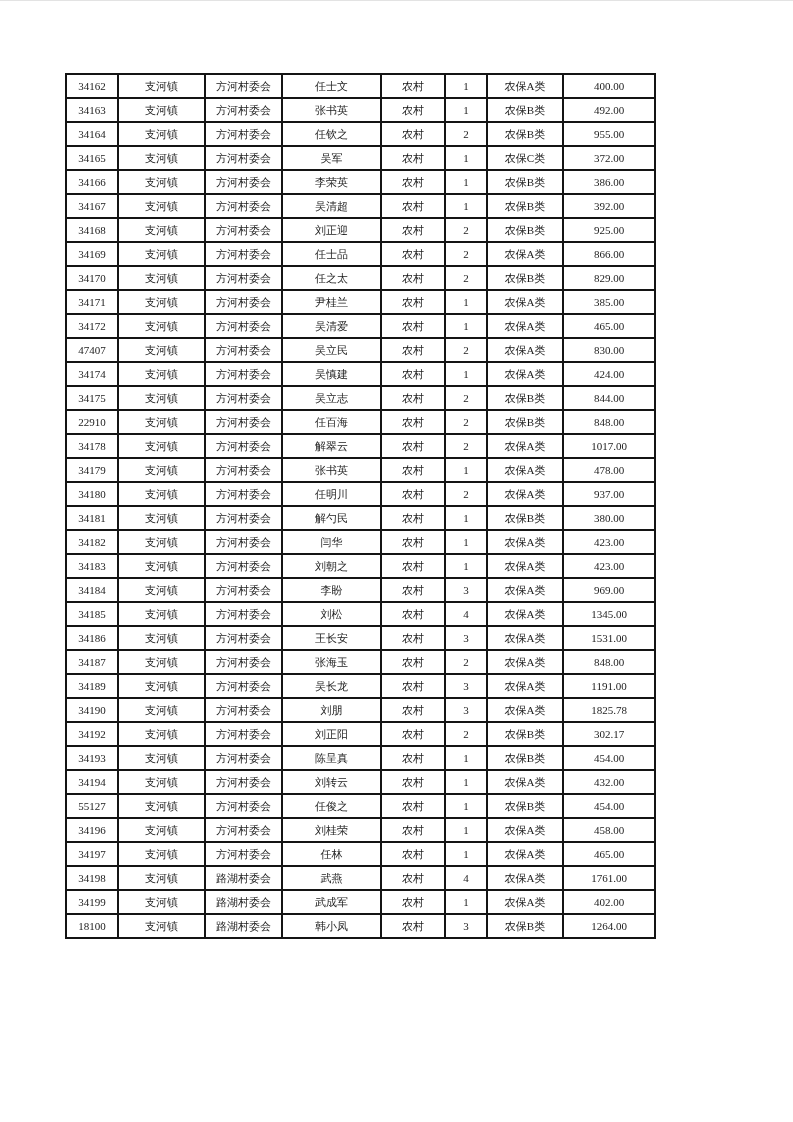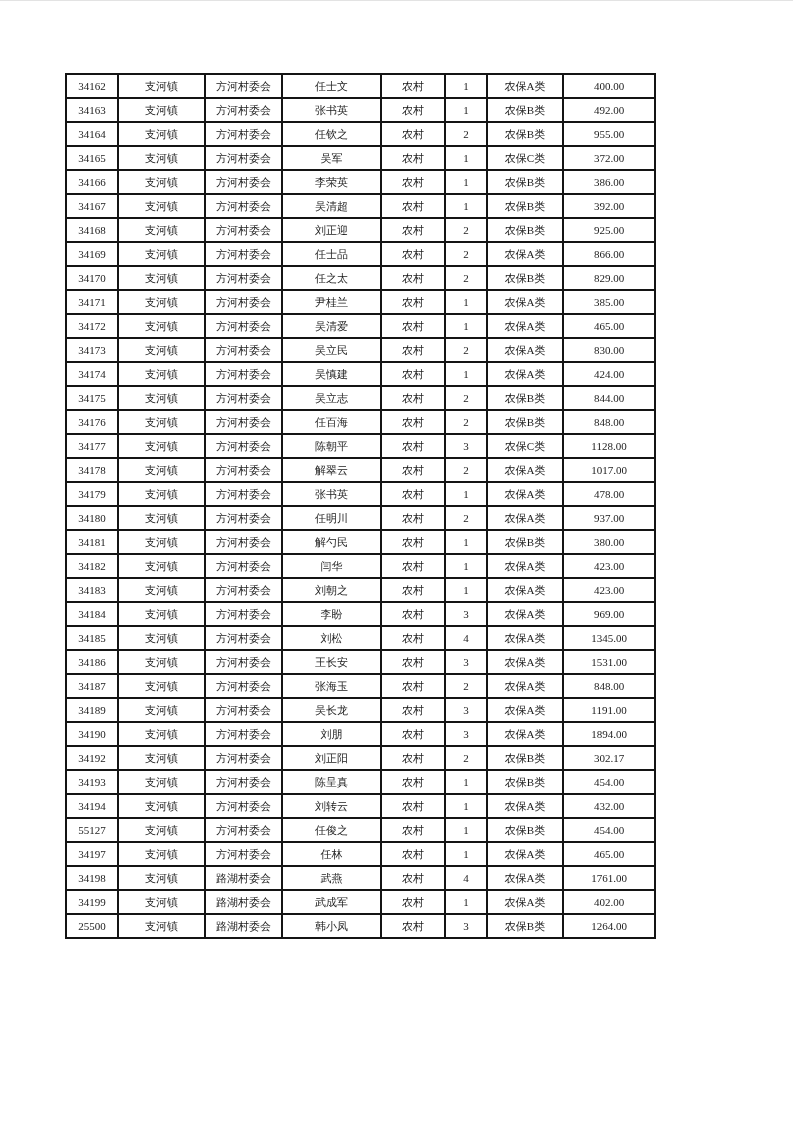--- a/index.html
+++ b/index.html
@@ -175,21 +175,21 @@
           <td>34172</td>
           <td>支河镇</td>
           <td>方河村委会</td>
           <td>吴清爱</td>
           <td>农村</td>
           <td>1</td>
           <td>农保A类</td>
           <td>465.00</td>
         </tr>
         <tr>
-          <td>34173</td>
+          <td>47407</td>
           <td>支河镇</td>
           <td>方河村委会</td>
           <td>吴立民</td>
           <td>农村</td>
           <td>2</td>
           <td>农保A类</td>
           <td>830.00</td>
         </tr>
         <tr>
           <td>34174</td>
@@ -205,158 +205,148 @@
           <td>34175</td>
           <td>支河镇</td>
           <td>方河村委会</td>
           <td>吴立志</td>
           <td>农村</td>
           <td>2</td>
           <td>农保B类</td>
           <td>844.00</td>
         </tr>
         <tr>
-          <td>34176</td>
+          <td>22910</td>
           <td>支河镇</td>
           <td>方河村委会</td>
           <td>任百海</td>
           <td>农村</td>
           <td>2</td>
           <td>农保B类</td>
           <td>848.00</td>
         </tr>
         <tr>
-          <td>34177</td>
-          <td>支河镇</td>
-          <td>方河村委会</td>
-          <td>陈朝平</td>
+          <td>34178</td>
+          <td>支河镇</td>
+          <td>方河村委会</td>
+          <td>解翠云</td>
+          <td>农村</td>
+          <td>2</td>
+          <td>农保A类</td>
+          <td>1017.00</td>
+        </tr>
+        <tr>
+          <td>34179</td>
+          <td>支河镇</td>
+          <td>方河村委会</td>
+          <td>张书英</td>
+          <td>农村</td>
+          <td>1</td>
+          <td>农保A类</td>
+          <td>478.00</td>
+        </tr>
+        <tr>
+          <td>34180</td>
+          <td>支河镇</td>
+          <td>方河村委会</td>
+          <td>任明川</td>
+          <td>农村</td>
+          <td>2</td>
+          <td>农保A类</td>
+          <td>937.00</td>
+        </tr>
+        <tr>
+          <td>34181</td>
+          <td>支河镇</td>
+          <td>方河村委会</td>
+          <td>解勺民</td>
+          <td>农村</td>
+          <td>1</td>
+          <td>农保B类</td>
+          <td>380.00</td>
+        </tr>
+        <tr>
+          <td>34182</td>
+          <td>支河镇</td>
+          <td>方河村委会</td>
+          <td>闫华</td>
+          <td>农村</td>
+          <td>1</td>
+          <td>农保A类</td>
+          <td>423.00</td>
+        </tr>
+        <tr>
+          <td>34183</td>
+          <td>支河镇</td>
+          <td>方河村委会</td>
+          <td>刘朝之</td>
+          <td>农村</td>
+          <td>1</td>
+          <td>农保A类</td>
+          <td>423.00</td>
+        </tr>
+        <tr>
+          <td>34184</td>
+          <td>支河镇</td>
+          <td>方河村委会</td>
+          <td>李盼</td>
           <td>农村</td>
           <td>3</td>
-          <td>农保C类</td>
-          <td>1128.00</td>
-        </tr>
-        <tr>
-          <td>34178</td>
-          <td>支河镇</td>
-          <td>方河村委会</td>
-          <td>解翠云</td>
-          <td>农村</td>
-          <td>2</td>
-          <td>农保A类</td>
-          <td>1017.00</td>
-        </tr>
-        <tr>
-          <td>34179</td>
-          <td>支河镇</td>
-          <td>方河村委会</td>
-          <td>张书英</td>
-          <td>农村</td>
-          <td>1</td>
-          <td>农保A类</td>
-          <td>478.00</td>
-        </tr>
-        <tr>
-          <td>34180</td>
-          <td>支河镇</td>
-          <td>方河村委会</td>
-          <td>任明川</td>
-          <td>农村</td>
-          <td>2</td>
-          <td>农保A类</td>
-          <td>937.00</td>
-        </tr>
-        <tr>
-          <td>34181</td>
-          <td>支河镇</td>
-          <td>方河村委会</td>
-          <td>解勺民</td>
-          <td>农村</td>
-          <td>1</td>
-          <td>农保B类</td>
-          <td>380.00</td>
-        </tr>
-        <tr>
-          <td>34182</td>
-          <td>支河镇</td>
-          <td>方河村委会</td>
-          <td>闫华</td>
-          <td>农村</td>
-          <td>1</td>
-          <td>农保A类</td>
-          <td>423.00</td>
-        </tr>
-        <tr>
-          <td>34183</td>
-          <td>支河镇</td>
-          <td>方河村委会</td>
-          <td>刘朝之</td>
-          <td>农村</td>
-          <td>1</td>
-          <td>农保A类</td>
-          <td>423.00</td>
-        </tr>
-        <tr>
-          <td>34184</td>
-          <td>支河镇</td>
-          <td>方河村委会</td>
-          <td>李盼</td>
+          <td>农保A类</td>
+          <td>969.00</td>
+        </tr>
+        <tr>
+          <td>34185</td>
+          <td>支河镇</td>
+          <td>方河村委会</td>
+          <td>刘松</td>
+          <td>农村</td>
+          <td>4</td>
+          <td>农保A类</td>
+          <td>1345.00</td>
+        </tr>
+        <tr>
+          <td>34186</td>
+          <td>支河镇</td>
+          <td>方河村委会</td>
+          <td>王长安</td>
           <td>农村</td>
           <td>3</td>
           <td>农保A类</td>
-          <td>969.00</td>
-        </tr>
-        <tr>
-          <td>34185</td>
-          <td>支河镇</td>
-          <td>方河村委会</td>
-          <td>刘松</td>
-          <td>农村</td>
-          <td>4</td>
-          <td>农保A类</td>
-          <td>1345.00</td>
-        </tr>
-        <tr>
-          <td>34186</td>
-          <td>支河镇</td>
-          <td>方河村委会</td>
-          <td>王长安</td>
+          <td>1531.00</td>
+        </tr>
+        <tr>
+          <td>34187</td>
+          <td>支河镇</td>
+          <td>方河村委会</td>
+          <td>张海玉</td>
+          <td>农村</td>
+          <td>2</td>
+          <td>农保A类</td>
+          <td>848.00</td>
+        </tr>
+        <tr>
+          <td>34189</td>
+          <td>支河镇</td>
+          <td>方河村委会</td>
+          <td>吴长龙</td>
           <td>农村</td>
           <td>3</td>
           <td>农保A类</td>
-          <td>1531.00</td>
-        </tr>
-        <tr>
-          <td>34187</td>
-          <td>支河镇</td>
-          <td>方河村委会</td>
-          <td>张海玉</td>
-          <td>农村</td>
-          <td>2</td>
-          <td>农保A类</td>
-          <td>848.00</td>
-        </tr>
-        <tr>
-          <td>34189</td>
-          <td>支河镇</td>
-          <td>方河村委会</td>
-          <td>吴长龙</td>
+          <td>1191.00</td>
+        </tr>
+        <tr>
+          <td>34190</td>
+          <td>支河镇</td>
+          <td>方河村委会</td>
+          <td>刘朋</td>
           <td>农村</td>
           <td>3</td>
           <td>农保A类</td>
-          <td>1191.00</td>
-        </tr>
-        <tr>
-          <td>34190</td>
-          <td>支河镇</td>
-          <td>方河村委会</td>
-          <td>刘朋</td>
-          <td>农村</td>
-          <td>3</td>
-          <td>农保A类</td>
-          <td>1894.00</td>
+          <td>1825.78</td>
         </tr>
         <tr>
           <td>34192</td>
           <td>支河镇</td>
           <td>方河村委会</td>
           <td>刘正阳</td>
           <td>农村</td>
           <td>2</td>
           <td>农保B类</td>
           <td>302.17</td>
@@ -383,20 +373,30 @@
         </tr>
         <tr>
           <td>55127</td>
           <td>支河镇</td>
           <td>方河村委会</td>
           <td>任俊之</td>
           <td>农村</td>
           <td>1</td>
           <td>农保B类</td>
           <td>454.00</td>
+        </tr>
+        <tr>
+          <td>34196</td>
+          <td>支河镇</td>
+          <td>方河村委会</td>
+          <td>刘桂荣</td>
+          <td>农村</td>
+          <td>1</td>
+          <td>农保A类</td>
+          <td>458.00</td>
         </tr>
         <tr>
           <td>34197</td>
           <td>支河镇</td>
           <td>方河村委会</td>
           <td>任林</td>
           <td>农村</td>
           <td>1</td>
           <td>农保A类</td>
           <td>465.00</td>
@@ -415,21 +415,21 @@
           <td>34199</td>
           <td>支河镇</td>
           <td>路湖村委会</td>
           <td>武成军</td>
           <td>农村</td>
           <td>1</td>
           <td>农保A类</td>
           <td>402.00</td>
         </tr>
         <tr>
-          <td>25500</td>
+          <td>18100</td>
           <td>支河镇</td>
           <td>路湖村委会</td>
           <td>韩小凤</td>
           <td>农村</td>
           <td>3</td>
           <td>农保B类</td>
           <td>1264.00</td>
         </tr>
       </tbody>
   </table>

